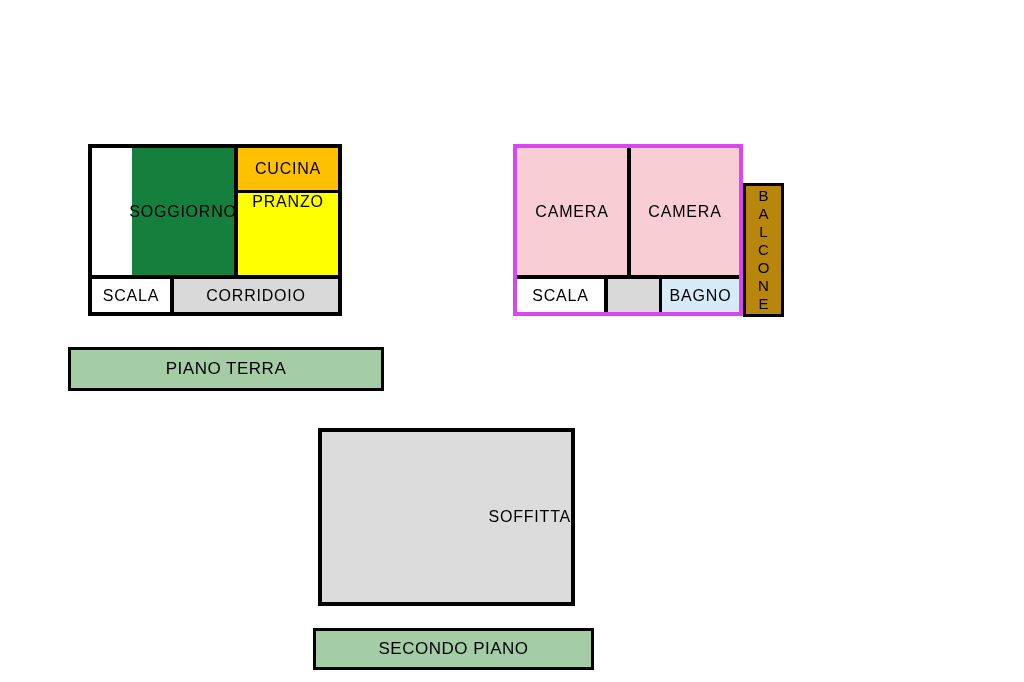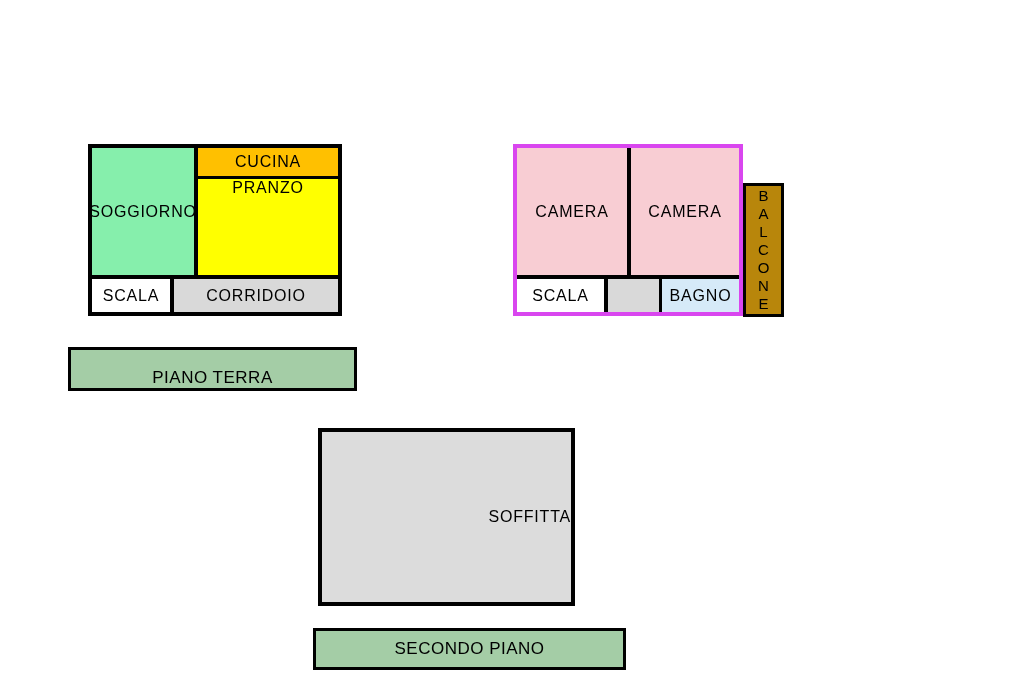--- a/index.html
+++ b/index.html
@@ -24,26 +24,26 @@
   
   .plan-ground {
     position: absolute; left: 88px; top: 144px;
     width: 254px; height: 172px;
     border: 4px solid #000;
     display: flex; flex-direction: column;
     background: #fff;
   }
   .gf-top { height: 127px; display: flex; }
   .room-soggiorno {
-    width: 106px; background: #86efac; border-right: 4px solid #000;
-    display: flex; align-items: center; justify-content: center;
+    width: 106px; background: #15803d; border-right: 4px solid #000;
+    display: flex; align-items: center; justify-content: center; margin-left: 40px;
   }
   .gf-right { flex: 1; display: flex; flex-direction: column; }
   .room-cucina {
-    height: 31px; background: #FFC000; border-bottom: 3px solid #000;
+    height: 45px; background: #FFC000; border-bottom: 3px solid #000;
     display: flex; align-items: center; justify-content: center;
   }
   .room-pranzo {
     flex: 1; background: #FFFF00;
     display: flex; justify-content: center;
   }
   .gf-bottom { flex: 1; border-top: 4px solid #000; display: flex; }
   .room-scala-g {
     width: 82px; background: #FFFFFF; border-right: 4px solid #000;
     display: flex; align-items: center; justify-content: center;
@@ -100,23 +100,23 @@
     display: flex; align-items: center; justify-content: flex-end;
   }
 
   
   .floor-caption {
     position: absolute;
     background: #A4CDA6; border: 3px solid #000;
     display: flex; align-items: center; justify-content: center;
     font-size: 17px; letter-spacing: 0.5px; white-space: nowrap;
   }
-  .cap-ground { left: 68px;  top: 347px; width: 289px; height: 44px; align-items: flex-end; }
+  .cap-ground { left: 68px;  top: 347px; width: 316px; height: 44px; }
   .cap-first  { left: 502px; top: 347px; width: 273px; height: 43px; }
-  .cap-second { left: 313px; top: 628px; width: 313px; height: 42px; }
+  .cap-second { left: 313px; top: 628px; width: 281px; height: 42px; }
 
   
   .wm { position: absolute; background: rgba(255,255,255,0.6); border-radius: 50%; }
   .wm1 { left: 500px; top: 340px; width: 54px; height: 54px; }
   .wm2 { left: 533px; top: 323px; width: 42px; height: 42px; }
 </style>
 </head>
 <body>
 
 <div class="canvas">

